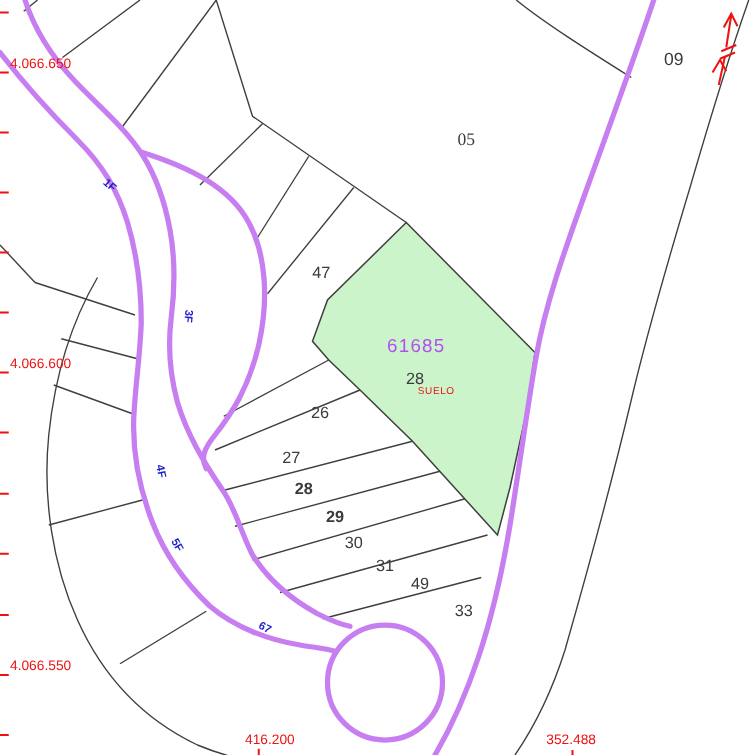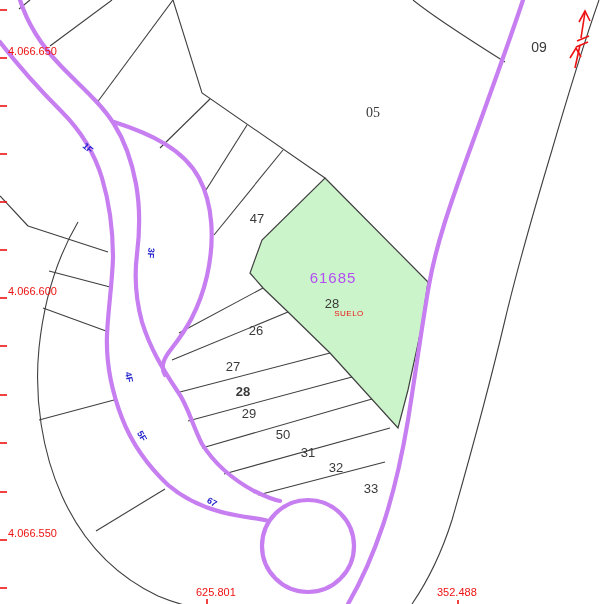--- a/index.html
+++ b/index.html
@@ -115,35 +115,35 @@
       <path d="M570,58 L576,48 L581,57"></path>
     </g>
   </svg>
 
   <span class="lbl big" style="left:373px;top:113px;font-family:Liberation Serif, serif;">05</span>
   <span class="lbl big" style="left:539px;top:47px;">09</span>
   <span class="lbl" style="left:257px;top:218px;">47</span>
   <span class="lbl" style="left:228px;top:330px;margin-left:28px;">26</span>
   <span class="lbl" style="left:233px;top:366px;">27</span>
   <span class="lbl" style="left:243px;top:391px;font-weight:bold;">28</span>
-  <span class="lbl" style="left:249px;top:413px;">29</span>
-  <span class="lbl" style="left:283px;top:434px;">50</span>
+  <span class="lbl" style="left:268px;top:413px;font-weight:bold;">29</span>
+  <span class="lbl" style="left:283px;top:434px;">30</span>
   <span class="lbl" style="left:308px;top:452px;">31</span>
-  <span class="lbl" style="left:336px;top:467px;">32</span>
+  <span class="lbl" style="left:336px;top:467px;">49</span>
   <span class="lbl" style="left:371px;top:488px;">33</span>
 
   <span class="pid" style="left:333px;top:277px;">61685</span>
   <span class="suelo" style="left:349px;top:296px;margin-top:17px;">SUELO</span>
   <span class="lbl" style="left:332px;top:303px;">28</span>
 
   <span class="rl" style="left:88px;top:148px;transform:translate(-50%,-50%) rotate(42deg);">1F</span>
   <span class="rl" style="left:151px;top:253px;transform:translate(-50%,-50%) rotate(95deg);">3F</span>
   <span class="rl" style="left:129px;top:377px;transform:translate(-50%,-50%) rotate(78deg);">4F</span>
   <span class="rl" style="left:142px;top:436px;transform:translate(-50%,-50%) rotate(60deg);">5F</span>
   <span class="rl" style="left:212px;top:502px;transform:translate(-50%,-50%) rotate(28deg);">67</span>
 
   <span class="coord" style="left:8px;top:45px;">4.066.650</span>
   <span class="coord" style="left:8px;top:285px;">4.066.600</span>
   <span class="coord" style="left:8px;top:527px;">4.066.550</span>
-  <span class="coord" style="left:196px;top:586px;">625.801</span>
+  <span class="coord" style="left:196px;top:586px;">416.200</span>
   <span class="coord" style="left:437px;top:586px;">352.488</span>
 
 </div>
 
 </body></html>

